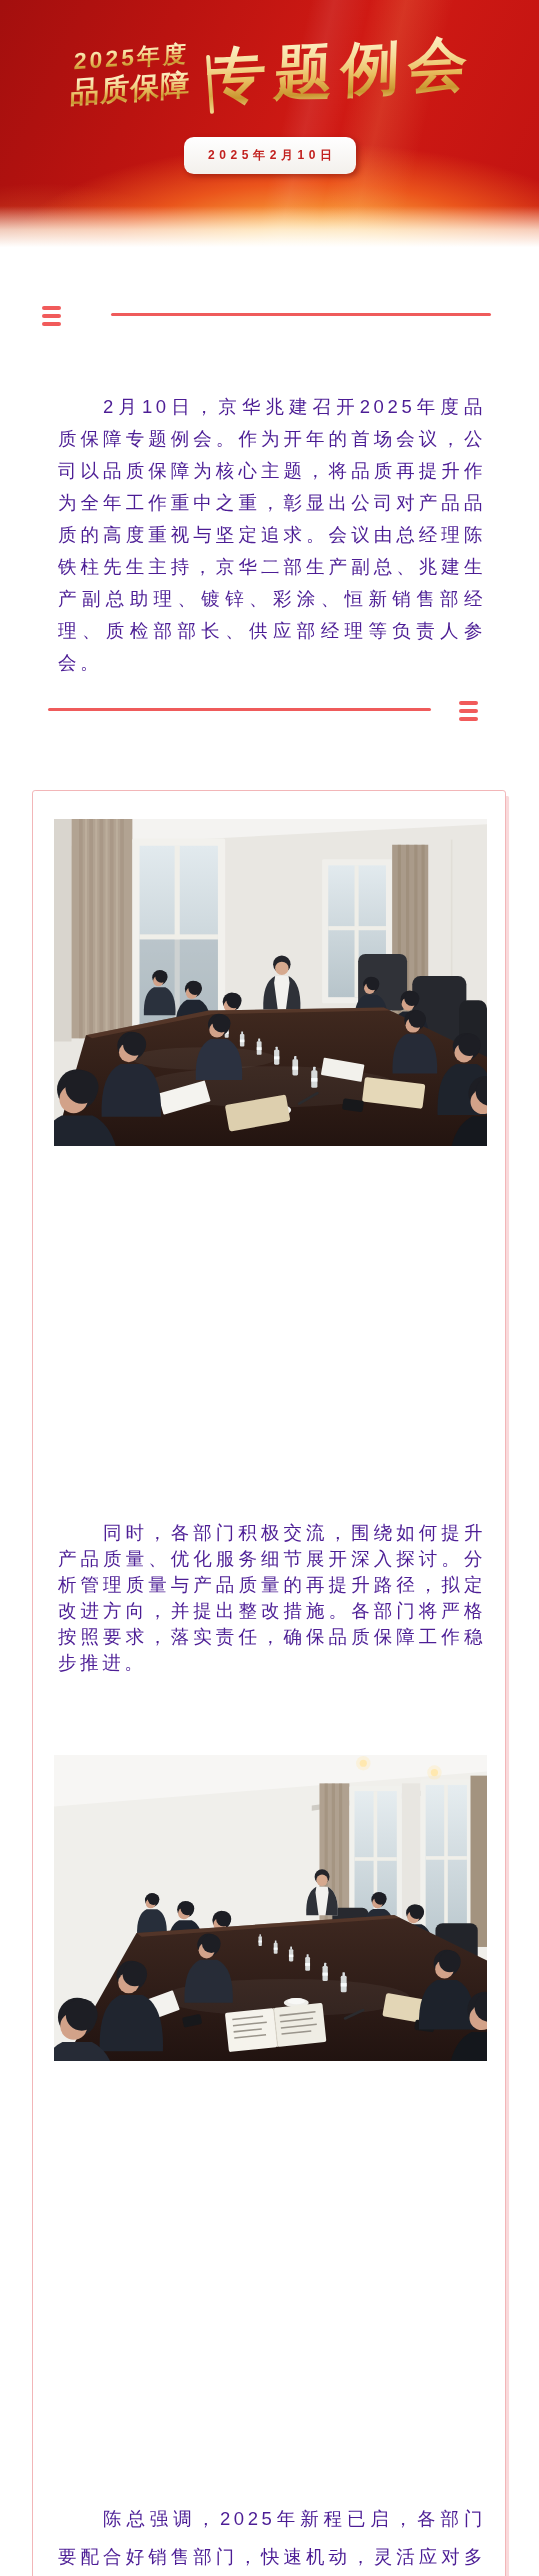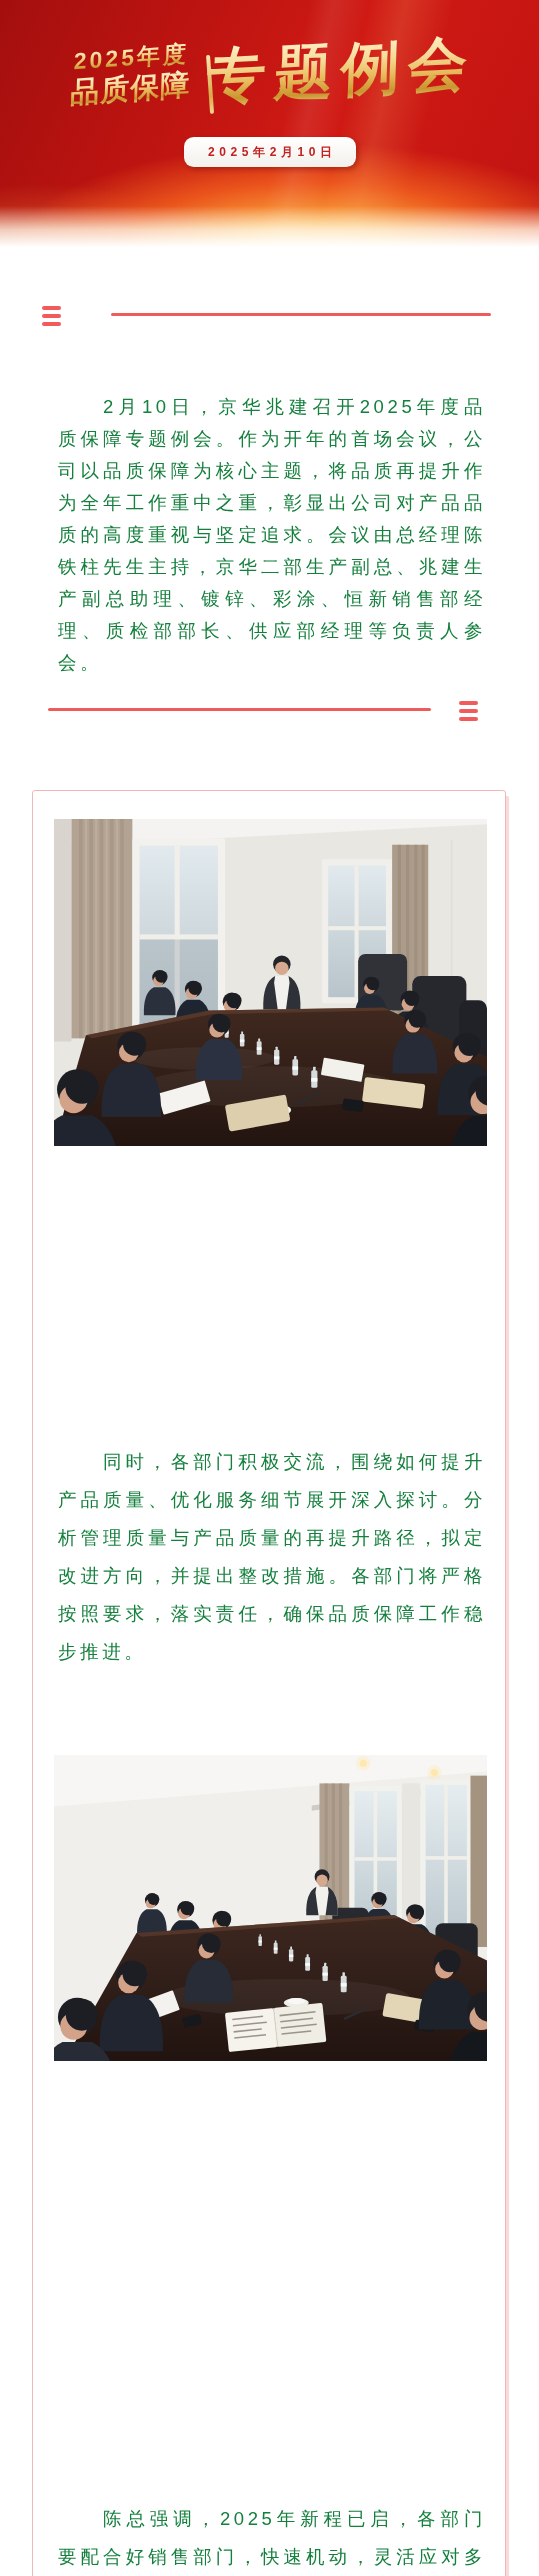--- a/index.html
+++ b/index.html
@@ -33,36 +33,36 @@
   .banner-left{position:absolute;left:62px;top:50px;width:140px;text-align:center;
     transform:rotate(-4deg) skewX(-6deg);transform-origin:left top;}
   .banner-year{font-size:23px;letter-spacing:3.1px;line-height:1.1;}
   .banner-program{font-size:29px;letter-spacing:1px;line-height:1.05;margin-top:3.1px;}
   .banner-divider{position:absolute;left:206px;top:55px;width:3.6px;height:59px;border-radius:2.1px;
     transform:rotate(-4deg);transform-origin:center top;
     background:linear-gradient(180deg,#f9e7ad,#d8a946 70%,#f3d88e);}
   .banner-title{position:absolute;left:208px;top:44px;width:289px;font-size:59px;font-weight:900;
     letter-spacing:8.2px;line-height:1.15;white-space:nowrap;
     transform:rotate(-3deg) skewX(-5deg);transform-origin:left top;}
-  .date-pill{position:absolute;left:184px;top:137px;width:172px;height:30px;border-radius:9.8px;
+  .date-pill{position:absolute;left:184px;top:137px;width:172px;height:37px;border-radius:9.8px;
     background:linear-gradient(180deg,#ffffff 0%,#f3f0ec 100%);
     box-shadow:2.1px 2.6px 5.2px rgba(120,14,8,.45);
     display:flex;align-items:center;justify-content:center;}
   .date-pill span{font-size:12px;font-weight:700;color:#c2211f;letter-spacing:4.6px;text-indent:4.6px;}
   
   .menu-icon{position:absolute;width:19px;}
   .menu-icon i{display:block;height:4.1px;border-radius:2.1px;background:#f15b5b;margin-bottom:4.1px;}
   .menu-icon i:last-child{margin-bottom:0;}
   .rule{position:absolute;height:2.6px;border-radius:1.5px;background:#ef5b5b;}
   
-  .para{position:absolute;left:58px;width:428px;font-size:18.5px;color:#15803d;
+  .para{position:absolute;left:58px;width:428px;font-size:18.5px;color:#4c1d95;
     letter-spacing:3.6px;text-align:justify;text-indent:45px;word-break:break-all;margin-top:45px;}
   .p1{top:346px;line-height:32px;}
   .p2{top:1167px;line-height:43px;}
-  .p3{top:1398px;line-height:38px;}
+  .p3{top:1475px;line-height:26px;}
   .p4{top:2110px;line-height:38px;}
   .p5{top:2455px;line-height:38px;}
   
   .frame{position:absolute;left:32px;top:790px;width:472px;height:1997px;background:#ffffff;
     border:1px solid #f2b6b8;border-radius:3.1px;
     box-shadow:4.6px 4.6px 0 -1.5px #f9d9db;}
   .photo{position:absolute;left:54px;overflow:hidden;}
   .photo1{top:819px;width:433px;height:327px;}
   .photo2{top:1755px;width:433px;height:306px;}
   .photo svg{display:block;width:100%;height:100%;}

